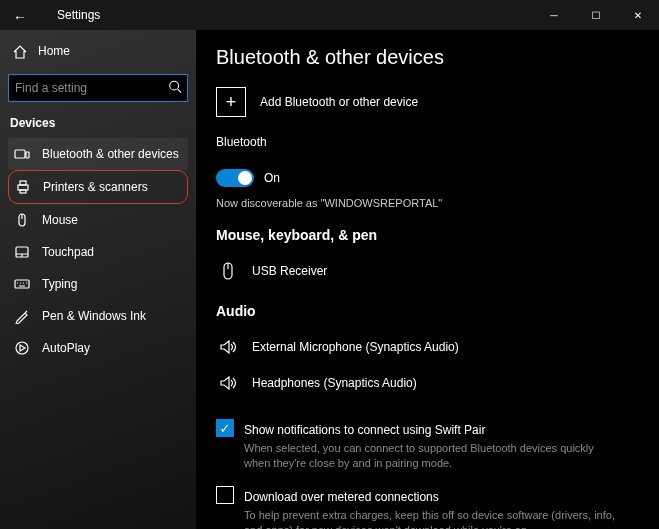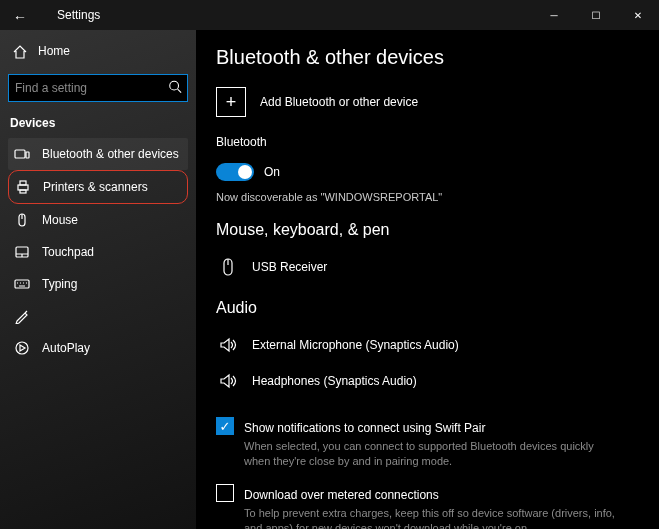--- a/index.html
+++ b/index.html
@@ -20,26 +20,26 @@
 .search .sicon { position: absolute; right: 6px; top: 50%; transform: translateY(-50%); color: #8a8a8a; }
 .cat { font-weight: 600; font-size: 12px; padding: 4px 2px 8px 2px; }
 .navitem { display: flex; align-items: center; gap: 12px; padding: 8px 6px; cursor: pointer; border-radius: 2px; }
 .navitem.active { background: rgba(255,255,255,0.06); }
 .highlight { border: 1.5px solid #d43a2a; border-radius: 10px; }
 .content { flex: 1; background: #000; padding: 12px 20px 0 20px; overflow-y: auto; }
 .h1 { font-size: 20px; font-weight: 400; margin: 4px 0 18px 0; }
 .addbtn { display: flex; align-items: center; gap: 14px; cursor: pointer; margin-bottom: 18px; }
 .plusbox { width: 30px; height: 30px; border: 1px solid #fff; display: flex; align-items: center; justify-content: center; font-size: 18px; }
 .sect { margin-bottom: 18px; }
-.lbl { font-size: 12px; margin-bottom: 14px; }
+.lbl { font-size: 12px; margin-bottom: 20px; }
 .toggle-row { display: flex; align-items: center; gap: 10px; margin-bottom: 10px; }
 .toggle { width: 38px; height: 18px; background: #0a84d6; border-radius: 10px; position: relative; cursor: pointer; }
 .toggle .knob { position: absolute; right: 2px; top: 2px; width: 14px; height: 14px; background: #fff; border-radius: 50%; }
 .disc { color: #c9c9c9; font-size: 11px; }
-.h2 { font-size: 16px; font-weight: 400; margin: 14px 0 10px 0; }
+.h2 { font-size: 14px; font-weight: 700; margin: 14px 0 10px 0; }
 .device { display: flex; align-items: center; gap: 12px; padding: 6px 0; cursor: pointer; }
 .device .dicon { width: 24px; height: 24px; display: flex; align-items: center; justify-content: center; }
 .chkrow { display: flex; align-items: flex-end; gap: 10px; margin-top: 6px; }
 .chk { width: 18px; height: 18px; border: 1px solid #fff; display: flex; align-items: center; justify-content: center; cursor: pointer; flex-shrink: 0; }
 .chk.checked { background: #0a84d6; border-color: #0a84d6; }
 .chk.checked::after { content: "✓"; color: #fff; font-size: 13px; }
 .hint { color: #8a8a8a; font-size: 11px; margin: 4px 16px 14px 28px; line-height: 1.4; max-width: 380px; }
 svg { stroke: #fff; fill: none; stroke-width: 1.2; }
 </style>
 </head>
@@ -129,20 +129,21 @@
           </span>
         <span>Typing</span>
       </div>
 
       <div class="navitem">
         <span class="icon">
             <svg viewBox="0 0 16 16" width="16" height="16">
               <path d="M3 13 L11 5 L13 7 L5 15 L2 16 Z M11 5 L13 3"></path>
             </svg>
           </span>
+        <span>Pen &amp; Windows Ink</span>
       </div>
 
       <div class="navitem">
         <span class="icon">
             <svg viewBox="0 0 16 16" width="16" height="16">
               <circle cx="8" cy="8" r="6"></circle>
               <path d="M6 5 L11 8 L6 11 Z"></path>
             </svg>
           </span>
         <span>AutoPlay</span>

